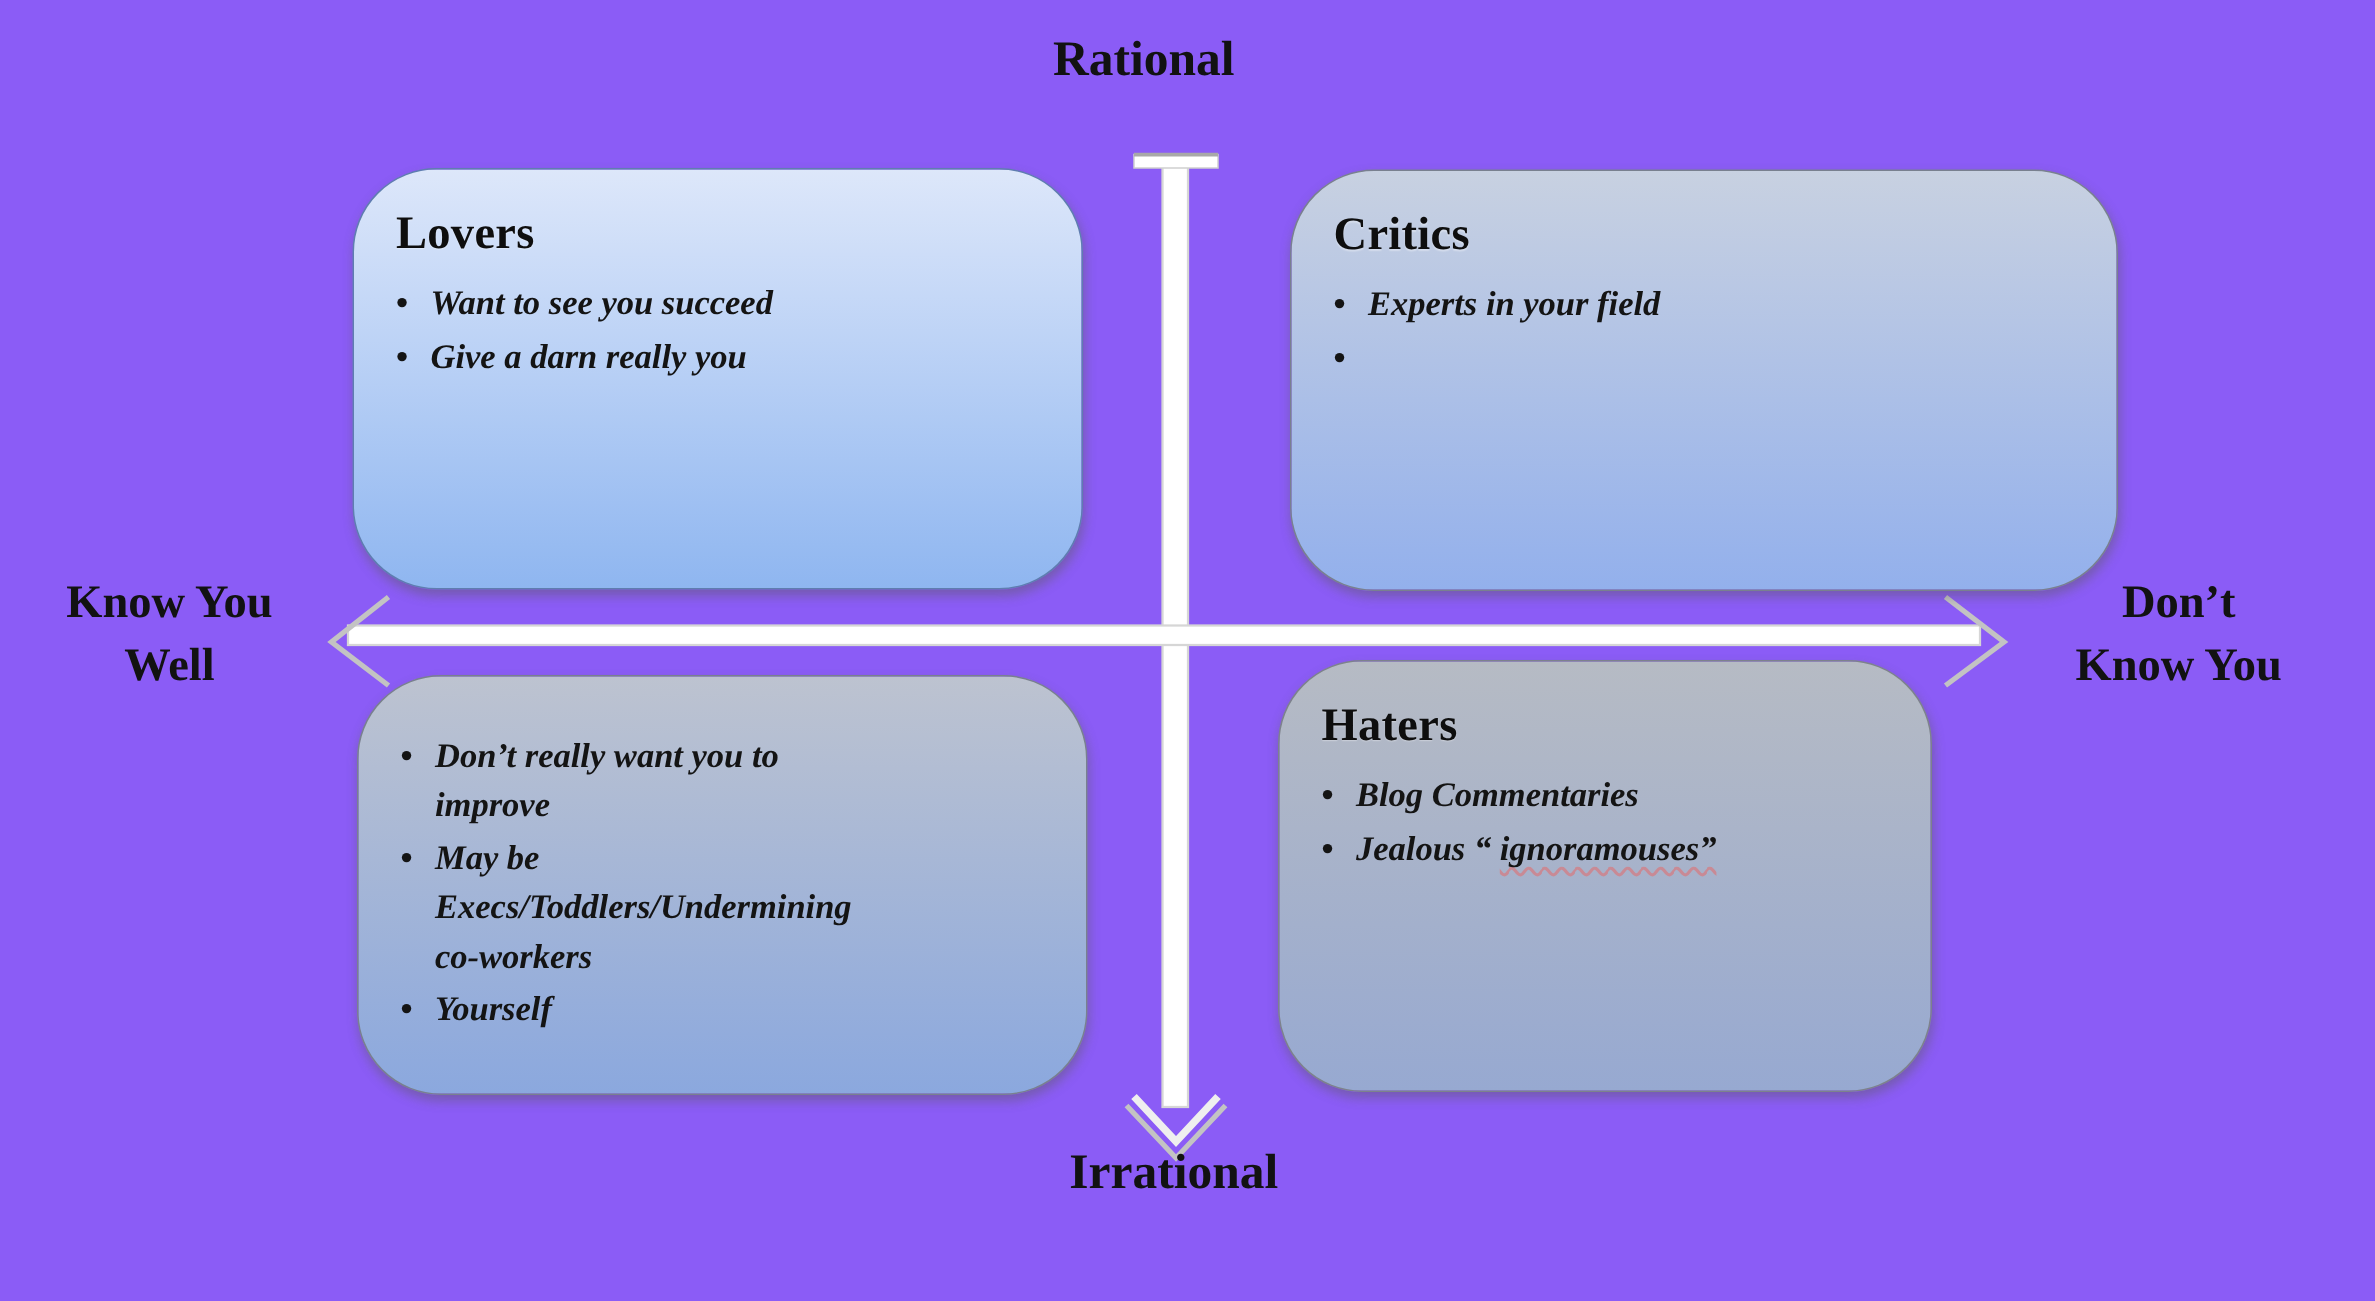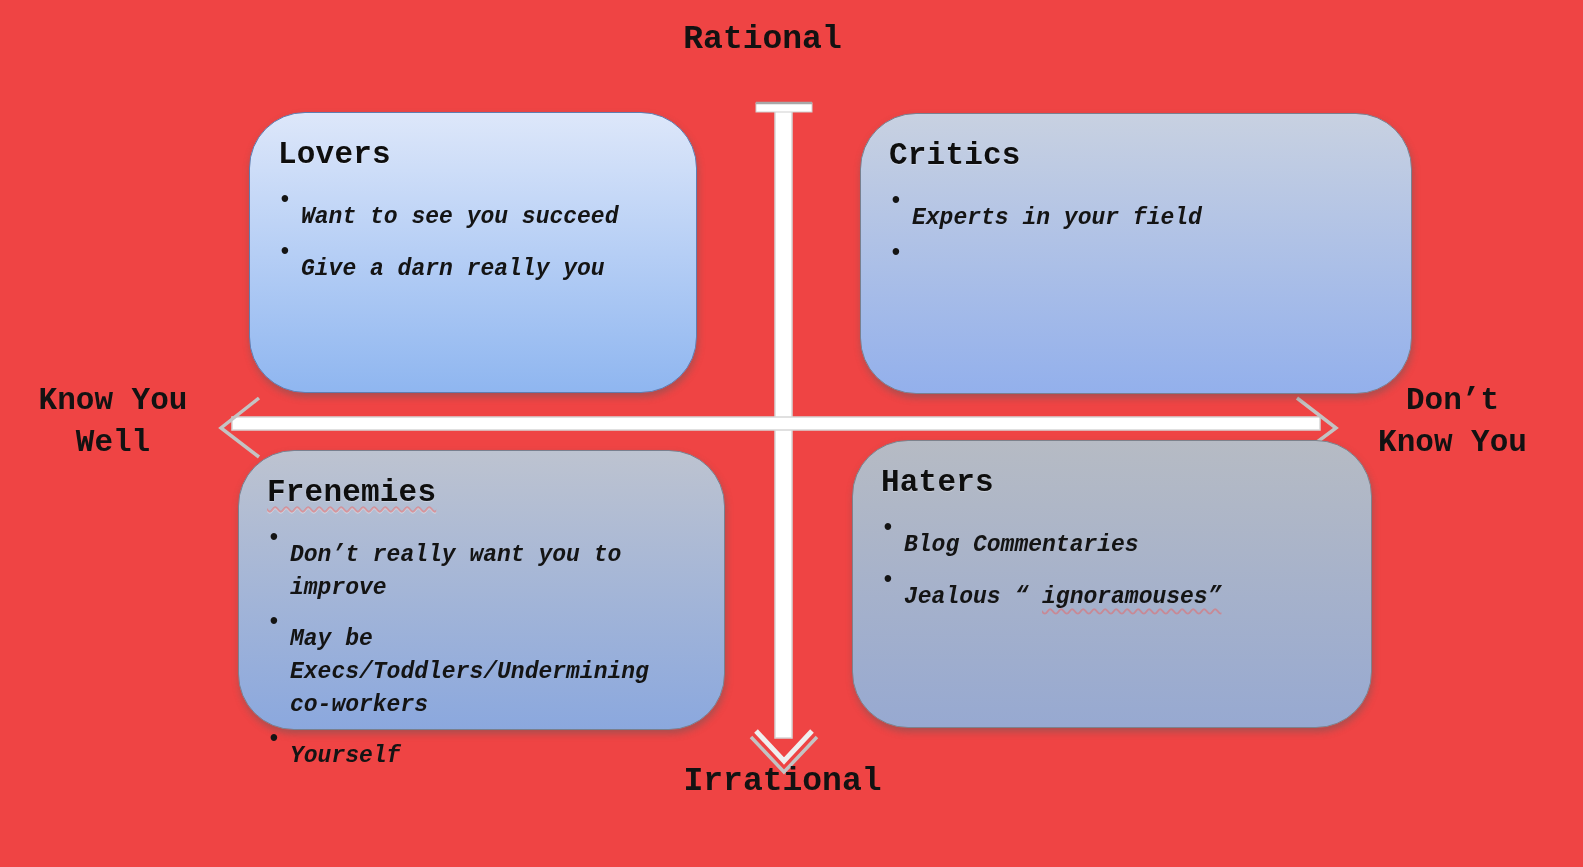--- a/index.html
+++ b/index.html
@@ -1,54 +1,54 @@
 <!DOCTYPE html>
 <html><head>
 <meta charset="utf-8">
 <style>
   * { margin:0; padding:0; box-sizing:border-box; }
   body { background:#ffffff; font-family:"Liberation Serif","DejaVu Serif",serif; }
   .canvas {
     position:relative; width:1583px; height:867px;
-    background:#ef4444; overflow:hidden;font-family:Liberation Mono, monospace;
+    background:#8b5cf6; overflow:hidden;
   }
   .axis-label {
     position:absolute; color:#121212; font-weight:700;
     text-align:center; white-space:pre-line; line-height:1.35;
   }
   .axis-label.top    { left:590px; top:18px;  width:345px; font-size:33px; }
   .axis-label.bottom { left:610px; top:760px; width:345px; font-size:33px; }
   .axis-label.left   { left:8px;   top:380px; width:210px; font-size:31px; }
   .axis-label.right  { left:1345px;top:380px; width:215px; font-size:31px; }
 
   .axes-svg { position:absolute; left:0; top:0; }
 
   .qbox {
     position:absolute; border-radius:56px;
     padding:24px 26px 0 28px;
     box-shadow:1px 4px 7px rgba(90,90,90,0.45);
   }
-  .qbox.lovers    { left:249px; top:112px; width:448px; height:281px; border:1.5px solid #5f7db0; }
+  .qbox.lovers    { left:235px; top:112px; width:487px; height:281px; border:1.5px solid #5f7db0; }
   .qbox.critics   { left:860px; top:113px; width:552px; height:281px; border:1.5px solid #79808f; }
   .qbox.frenemies { left:238px; top:450px; width:487px; height:280px; border:1.5px solid #79808f; }
-  .qbox.haters    { left:852px; top:440px; width:520px; height:288px; border:1.5px solid #7d828c; }
+  .qbox.haters    { left:852px; top:440px; width:436px; height:288px; border:1.5px solid #7d828c; }
 
   .qtitle {
     font-size:31px; font-weight:700; color:#0e0e0e; letter-spacing:0.2px;
     text-shadow:0 1px 1px rgba(255,255,255,0.35);
   }
   .qlist { list-style:none; margin-top:13px; }
   .qlist li { display:flex; margin-bottom:3px; }
   .qlist .b {
     font-size:23px; font-weight:700; color:#141414;
     width:23px; flex:0 0 23px; line-height:1.42;
   }
   .qlist .t {
     font-size:23px; font-weight:700; font-style:italic; color:#141414;
-    line-height:1.42; white-space:pre-line;margin-top:16px;
+    line-height:1.42; white-space:pre-line;
   }
   .sq {
     text-decoration:underline; text-decoration-style:wavy;
     text-decoration-color:rgba(228,105,105,0.55);
     text-decoration-thickness:1.5px; text-underline-offset:5px;
   }
 </style>
 </head>
 <body>
 
@@ -99,21 +99,20 @@
         <span class="b">•</span>
         <span class="t">Experts in your field</span>
       </li>
       <li>
         <span class="b">•</span>
       </li>
     </ul>
   </div>
 
   <div class="qbox frenemies" style="background: linear-gradient(rgb(189, 195, 208), rgb(139, 168, 222));">
-    <div class="qtitle sq">Frenemies</div>
     <ul class="qlist">
       <li>
         <span class="b">•</span>
         <span class="t">Don’t really want you to
 improve</span>
       </li>
       <li>
         <span class="b">•</span>
         <span class="t">May be
 Execs/Toddlers/Undermining

